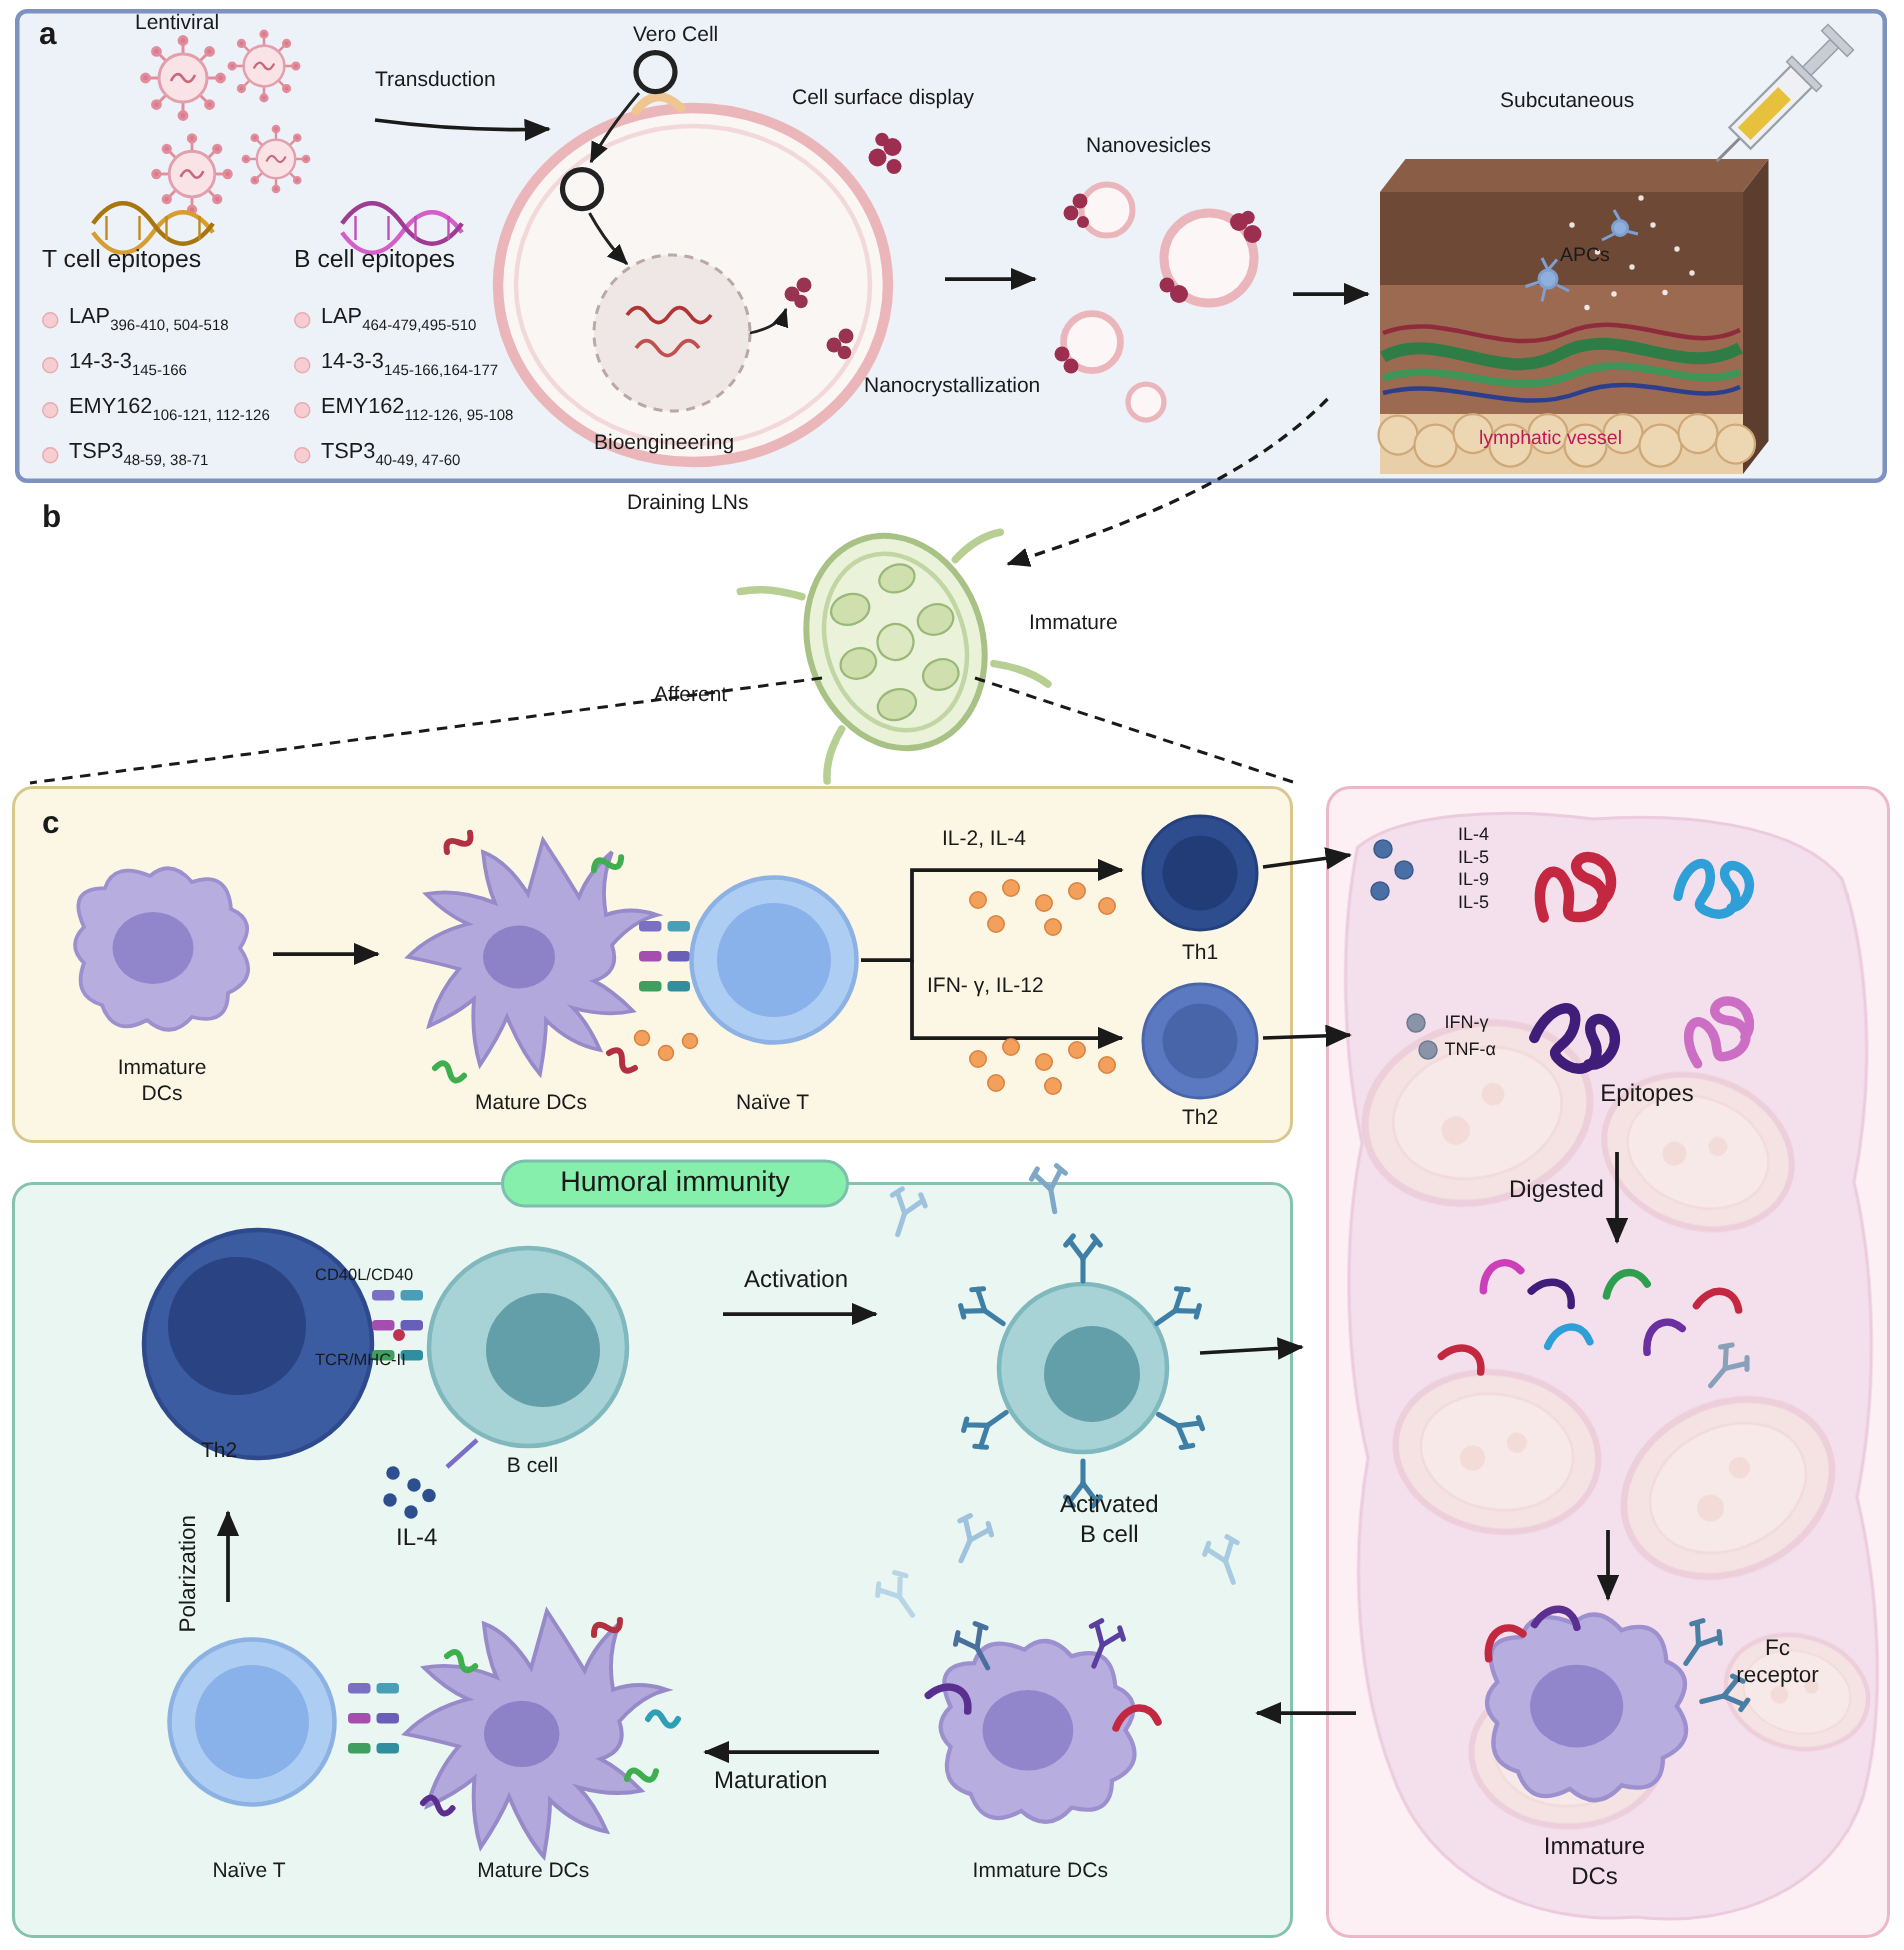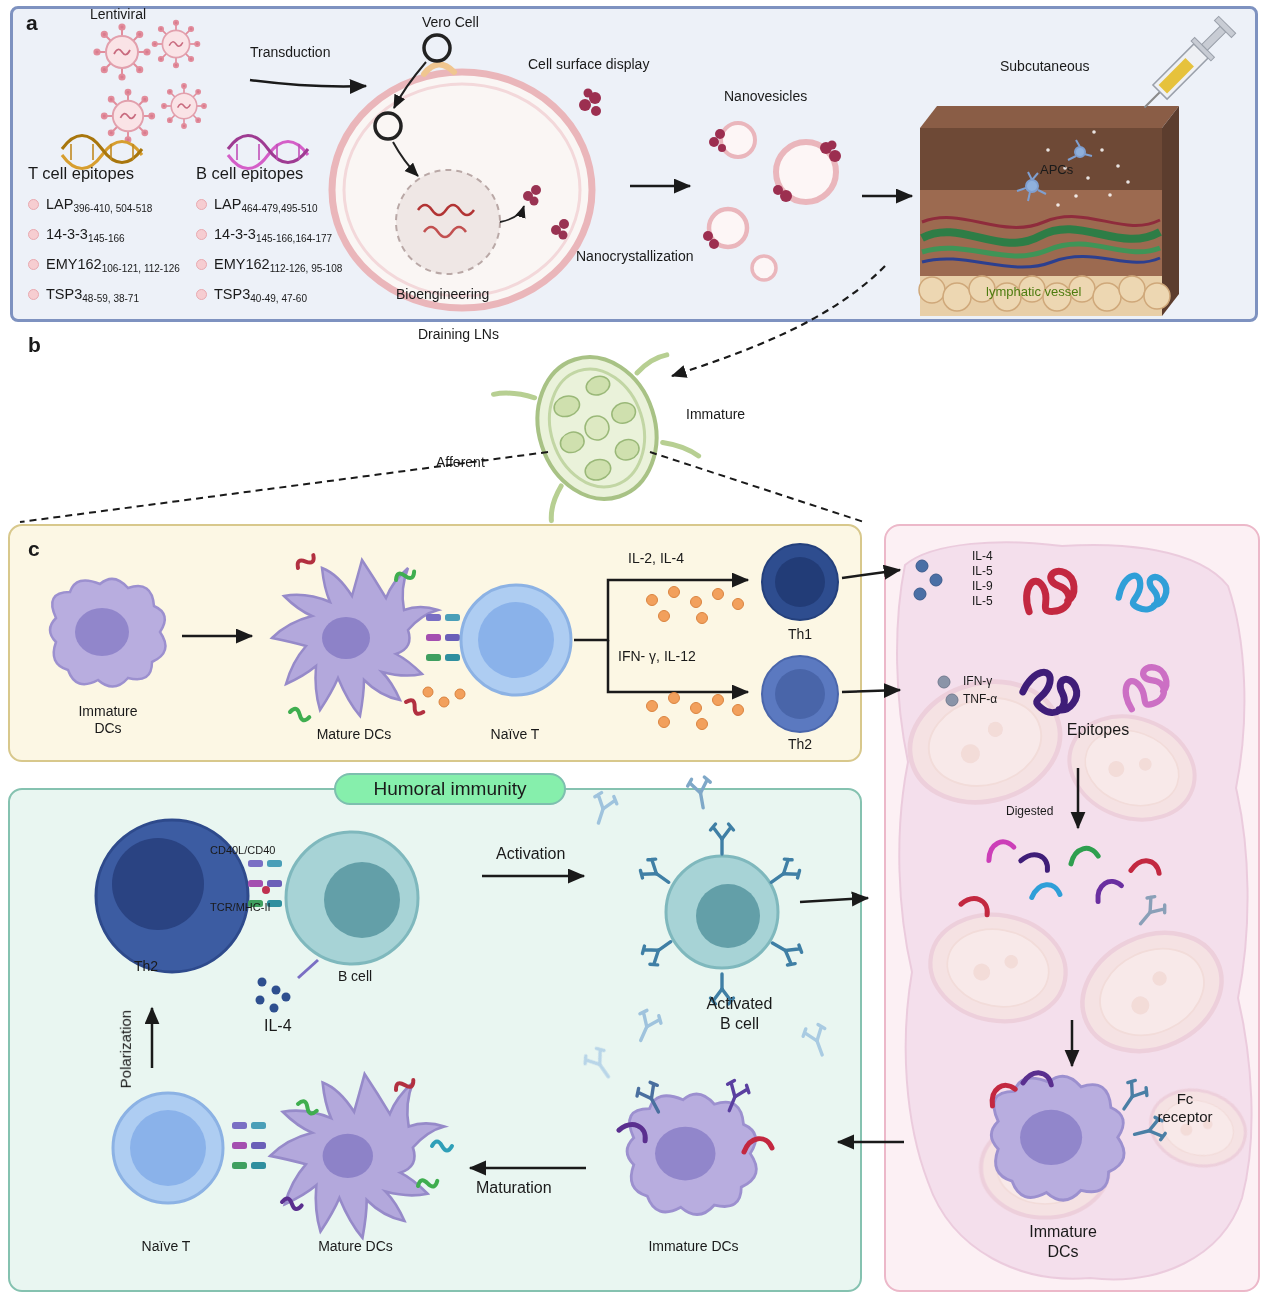--- a/index.html
+++ b/index.html
@@ -15,21 +15,21 @@
   .lbl{position:absolute;z-index:3;font-size:14px;line-height:1.22;white-space:nowrap}
   .ctr{text-align:center}
   .ml{white-space:pre-line;text-align:center}
   .big{font-size:21px;font-weight:bold}
   .pill{position:absolute;z-index:4;display:flex;align-items:center;justify-content:center;font-size:19px;height:32px;border-radius:17px}
   #pillCell{left:330px;top:509px;width:232px;background:#fdfbf0;border:2px solid #cdbd7e}
   #pillHum{left:334px;top:773px;width:232px;background:#86efac;border:2px solid #7dbfae}
   #pillAE{left:952px;top:509px;width:240px;background:#fdf5f8;border:2px solid #e7aec2}
   .epi{position:absolute;z-index:3}
   .epi-title{font-size:16.5px;margin-bottom:6px}
-  .epi-item{display:flex;align-items:center;height:30px;font-size:14.5px}
+  .epi-item{display:flex;align-items:flex-end;height:30px;font-size:14.5px}
   .bullet{display:inline-block;width:11px;height:11px;border-radius:50%;background:#f6cdd1;border:1px solid #e9aab1;margin-right:7px;flex:none}
   .epi-sub{font-size:10px;position:relative;top:4px}
   .sm{font-size:12px;line-height:15px}
   .xs{font-size:11px}
 </style>
 </head>
 <body>
 
 <div id="fig">
 
@@ -432,21 +432,21 @@
   <div class="lbl big" style="left:26px;top:10px">a</div>
   <div class="lbl" style="left:90px;top:6px">Lentiviral</div>
   <div class="lbl" style="left:250px;top:44px">Transduction</div>
   <div class="lbl" style="left:422px;top:14px">Vero Cell</div>
   <div class="lbl" style="left:528px;top:56px">Cell surface display</div>
   <div class="lbl" style="left:724px;top:88px">Nanovesicles</div>
   <div class="lbl" style="left:576px;top:248px">Nanocrystallization</div>
   <div class="lbl" style="left:396px;top:286px">Bioengineering</div>
   <div class="lbl" style="left:1000px;top:58px">Subcutaneous</div>
   <div class="lbl" style="left:1040px;top:162px;font-size:13px">APCs</div>
-  <div class="lbl" style="left:986px;top:284px;font-size:13px;color:#4d7c0f">lymphatic vessel</div>
+  <div class="lbl" style="left:986px;top:284px;font-size:13px;color:#be185d">lymphatic vessel</div>
 
   <div class="epi" style="left:28px;top:164px">
     <div class="epi-title">T cell epitopes</div>
     <div class="epi-item">
       <span class="bullet"></span>
       <span class="epi-name">LAP</span>
         <span class="epi-sub">396-410, 504-518</span>
     </div>
     <div class="epi-item">
       <span class="bullet"></span>
@@ -504,21 +504,21 @@
   <div class="lbl" style="left:618px;top:648px">IFN- γ, IL-12</div>
   <div class="lbl ctr" style="left:776px;top:736px;width:48px">Th2</div>
 
   <div class="lbl sm" style="left:972px;top:549px">IL-4</div>
   <div class="lbl sm" style="left:972px;top:564px">IL-5</div>
   <div class="lbl sm" style="left:972px;top:579px">IL-9</div>
   <div class="lbl sm" style="left:972px;top:594px">IL-5</div>
   <div class="lbl sm" style="left:963px;top:674px">IFN-γ</div>
   <div class="lbl sm" style="left:963px;top:692px">TNF-α</div>
   <div class="lbl ctr" style="left:1038px;top:720px;width:120px;font-size:16px">Epitopes</div>
-  <div class="lbl" style="left:1006px;top:804px;font-size:12px">Digested</div>
+  <div class="lbl" style="left:1006px;top:784px;font-size:16px">Digested</div>
   <div class="lbl ml" style="left:1140px;top:1090px;width:90px;font-size:15px">Fc
 receptor</div>
   <div class="lbl ml" style="left:1008px;top:1222px;width:110px;font-size:16px">Immature
 DCs</div>
 
   <div class="lbl xs" style="left:210px;top:844px">CD40L/CD40</div>
   <div class="lbl xs" style="left:210px;top:901px">TCR/MHC-II</div>
   <div class="lbl ctr" style="left:116px;top:958px;width:60px">Th2</div>
   <div class="lbl ctr" style="left:320px;top:968px;width:70px">B cell</div>
   <div class="lbl" style="left:264px;top:1016px;font-size:16px">IL-4</div>

